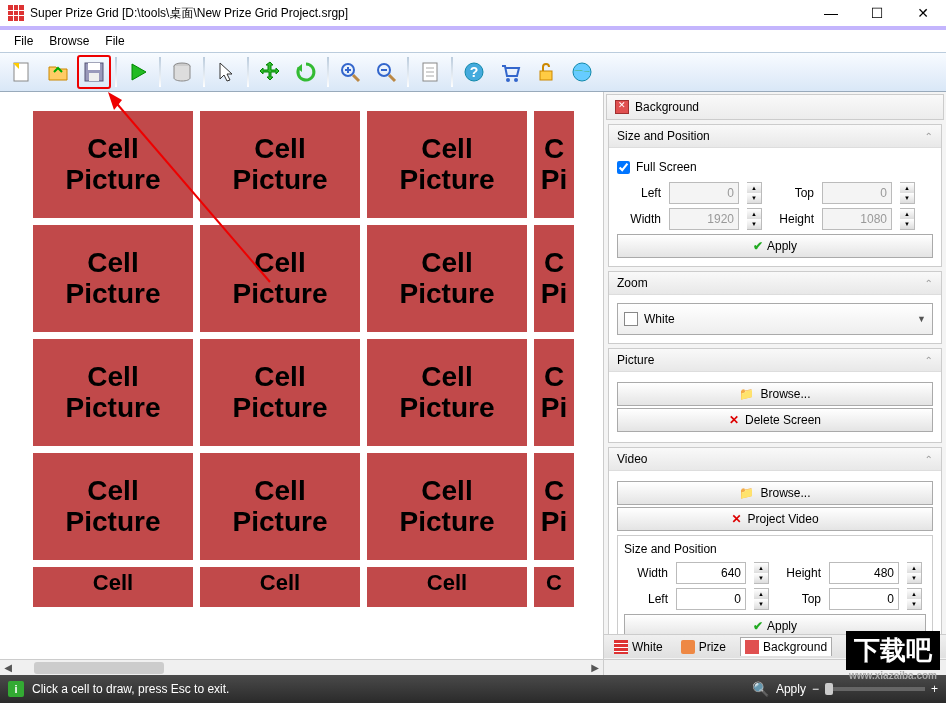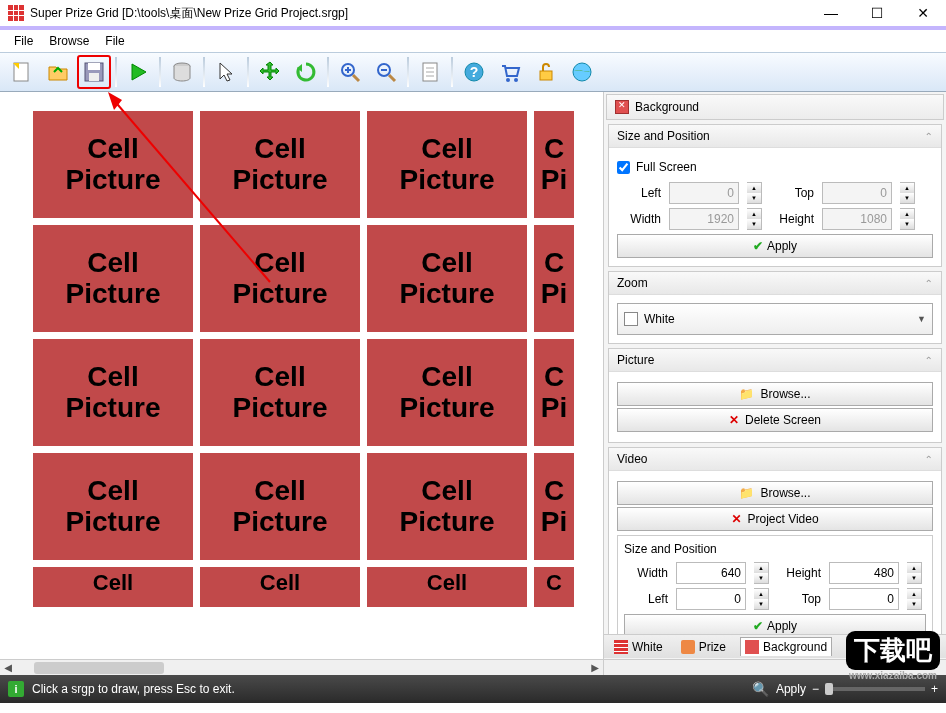--- a/index.html
+++ b/index.html
@@ -67,21 +67,21 @@
 .side-scroll{position:absolute; bottom:0; left:0; right:0; height:16px; background:#f0f0f0; border-top:1px solid #ccc;}
 
 .status-bar { height: 28px; background: linear-gradient(#4a4a4a,#2a2a2a); display: flex; align-items: center; color: #fff; font-size: 12px; padding: 0 8px; gap: 8px;}
 .status-bar .info-icon { width: 16px; height: 16px; background: #3a3; border-radius: 2px; display: flex; align-items: center; justify-content: center; color: #fff; font-weight: bold; font-size: 11px;}
 .status-bar .zoom-area { margin-left: auto; display: flex; align-items: center; gap: 6px;}
 .status-bar .zoom-slider { width: 100px; height: 4px; background: #666; position: relative;}
 .status-bar .zoom-slider .handle { position: absolute; left: 0; top: -4px; width: 8px; height: 12px; background: #ccc; border-radius: 2px;}
 .status-bar .mag { font-size: 14px;}
 
 .watermark { position: absolute; right: 6px; bottom: 32px; color: rgba(0,0,0,.85); font-weight: bold; text-align: center; pointer-events:none;}
-.watermark .big { font-size: 26px; background:#000; color:#fff; padding:2px 8px; border-radius:9px;}
+.watermark .big { font-size: 26px; background:#000; color:#fff; padding:2px 8px; border-radius:0;}
 .watermark .small { font-size: 10px; color:#aaa;}
 </style>
 </head>
 <body>
 
 <div class="title-bar">
   <div class="app-icon">
       <span></span>
       <span></span>
       <span></span>
@@ -460,21 +460,21 @@
           <span class="ticon" style="background:#e05050;"></span>
           <span>Background</span>
         </div>
     </div>
     <div class="side-scroll"></div>
   </div>
 </div>
 
 <div class="status-bar">
   <span class="info-icon">i</span>
-  <span>Click a srgp to draw, press Esc to exit.</span>
+  <span>Click a cell to draw, press Esc to exit.</span>
   <div class="zoom-area">
     <span class="mag">🔍</span>
     <span>Apply</span>
     <span>−</span>
     <div class="zoom-slider">
         <div class="handle"></div>
       </div>
     <span>+</span>
   </div>
 </div>

